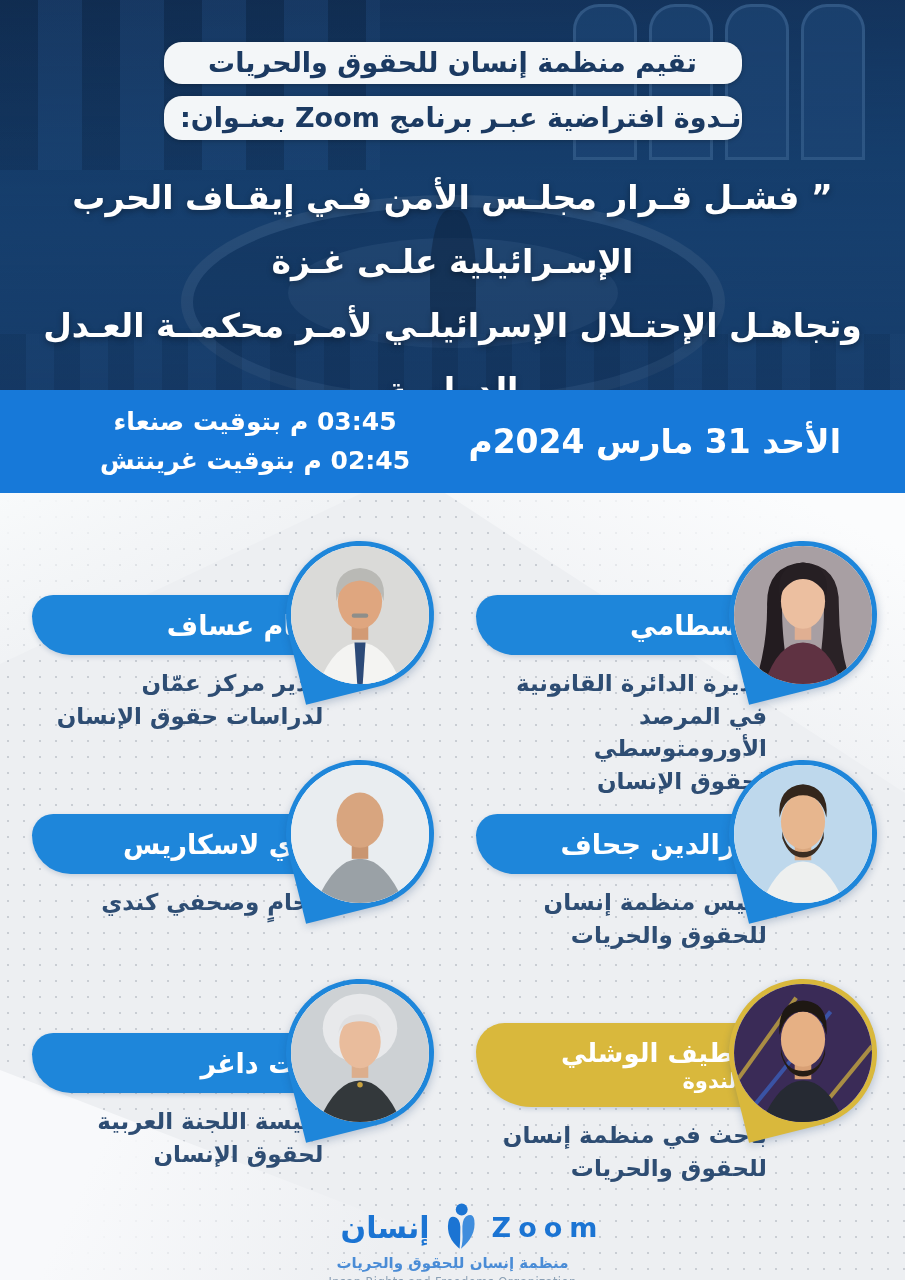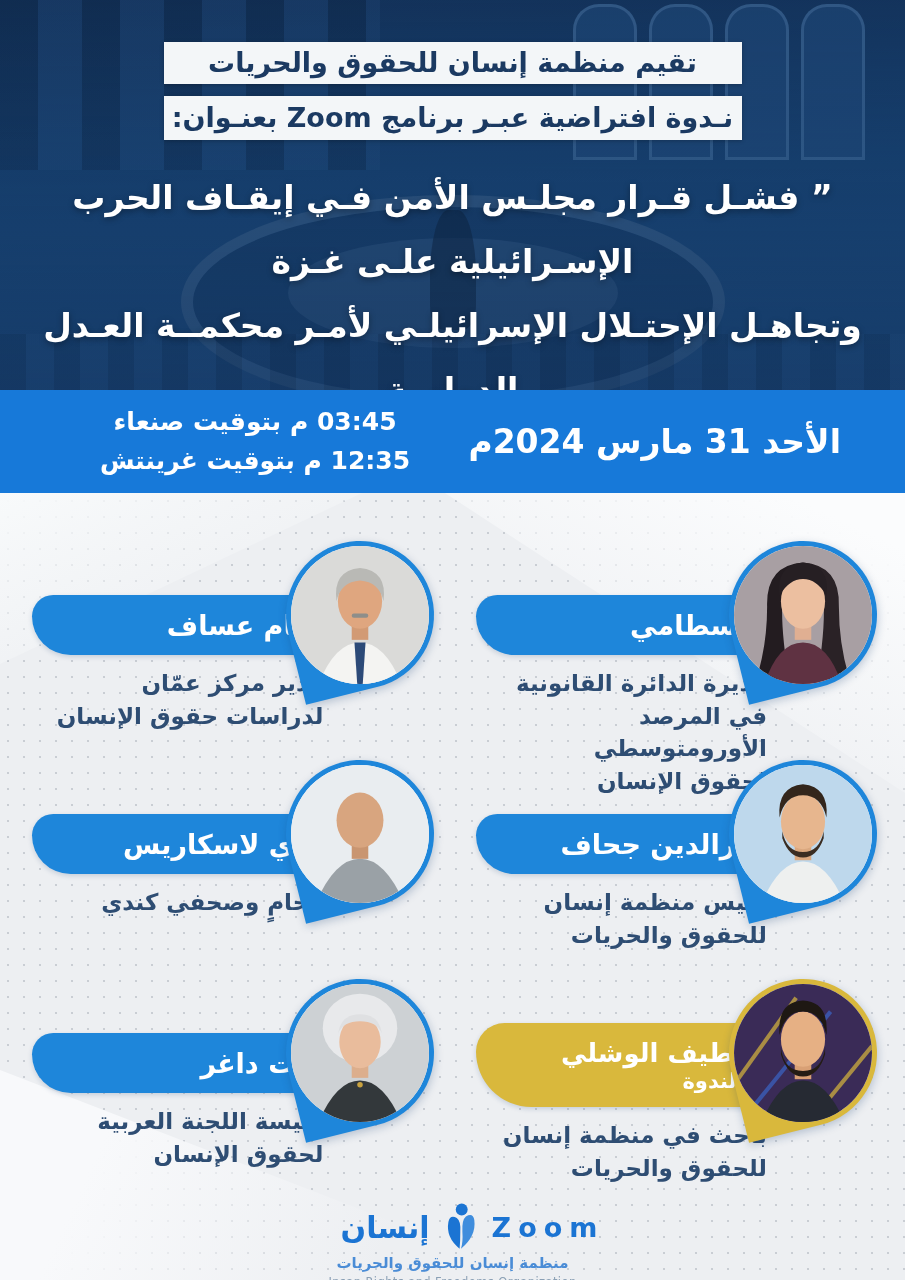--- a/index.html
+++ b/index.html
@@ -21,23 +21,23 @@
   .council-floor{position:absolute;left:50%;top:238px;transform:translateX(-50%);
     width:330px;height:110px;border-radius:50%;background:rgba(170,200,235,.14);}
   .statue{position:absolute;left:50%;top:210px;transform:translateX(-50%);width:46px;height:120px;
     background:rgba(8,18,34,.55);border-radius:40% 40% 30% 30%/55% 55% 20% 20%;}
   .desk-row{position:absolute;bottom:0;left:0;right:0;height:56px;
     background:repeating-linear-gradient(90deg,rgba(8,20,38,.35) 0 26px,rgba(60,105,160,.25) 26px 54px);opacity:.55;}
   .hero-overlay{position:absolute;inset:0;
     background:linear-gradient(180deg,rgba(21,62,110,.30) 0%,rgba(20,58,104,.45) 60%,rgba(18,52,95,.60) 100%);}
   .hero-bars{position:absolute;top:42px;left:0;right:0;width:578px;margin:0 auto;z-index:3;}
   .bar{background:#f3f6f8;color:#1b3a62;font-weight:700;text-align:center;
-    box-shadow:0 1px 4px rgba(0,0,0,.25);}
+    box-shadow:0 1px 4px rgba(0,0,0,.25);border-radius:18px;}
   .bar-1{height:42px;line-height:42px;font-size:27px;margin-bottom:12px;}
-  .bar-2{height:44px;line-height:44px;font-size:27px;}
+  .bar-2{height:44px;line-height:44px;font-size:27px;text-align:right;}
   .hero-title{position:absolute;top:166px;left:20px;right:20px;margin:0;z-index:3;
     text-align:center;color:#ffffff;font-weight:700;font-size:33px;line-height:64px;
     text-shadow:0 2px 6px rgba(0,0,0,.35);}
   .hero-title span{display:block;}
   
   .datebar{height:103px;background:#1779d9;display:flex;align-items:center;
     justify-content:space-between;padding:0 64px;box-sizing:border-box;color:#fff;}
   .event-date{font-size:33px;font-weight:700;}
   .event-times{font-size:25px;font-weight:700;line-height:1.55;text-align:center;margin-left:36px;}
   
@@ -116,21 +116,21 @@
       <span>” فشـل قـرار مجلـس الأمن فـي إيقـاف الحرب الإسـرائيلية علـى غـزة</span>
       <span>وتجاهـل الإحتـلال الإسرائيلـي لأمـر محكمــة العـدل الدوليــة</span>
 
     </h1>
   </header>
 
   <div class="datebar">
     <div class="event-date">الأحد 31 مارس 2024م</div>
     <div class="event-times">
       <div>03:45 م بتوقيت صنعاء</div>
-      <div>12:35 م بتوقيت غرينتش</div>
+      <div>02:45 م بتوقيت غرينتش</div>
     </div>
   </div>
 
   <main class="speakers">
     <div class="swoosh swoosh-top-right"></div>
     <div class="swoosh swoosh-top-left"></div>
     <div class="swoosh swoosh-bottom-left"></div>
 
     <div class="speakers-grid">
 

